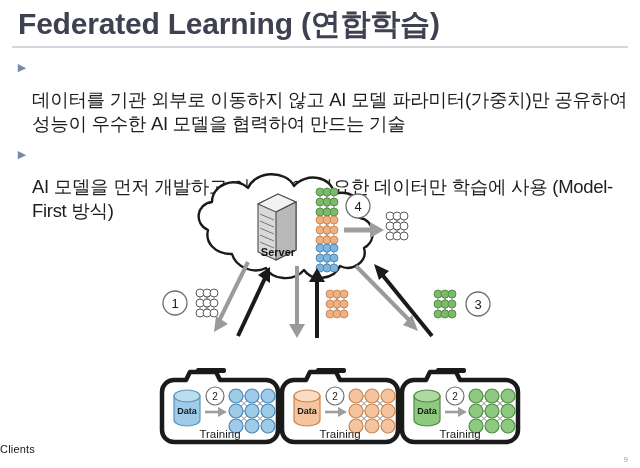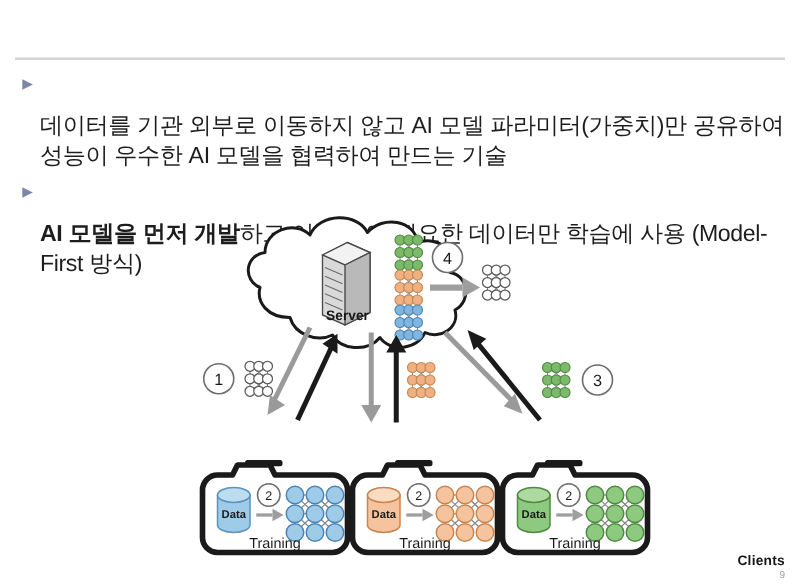--- a/index.html
+++ b/index.html
@@ -27,40 +27,41 @@
   .bullet{position:relative;display:flex;align-items:flex-start;margin-bottom:5px;}
   .bullet-mark{
     flex:0 0 auto;width:20px;padding-top:7px;
     color:#7b86ad;font-size:11px;line-height:1;text-align:center;
   }
   .bullet-text{
     flex:1 1 auto;font-size:18.5px;line-height:1.32;color:#1d1d1d;
     letter-spacing:-0.3px;
     margin-top:33px;
   }
-  .bullet-text b{font-weight:bold;}
+  .bullet-text b{font-weight:normal;}
 
   
   .diagram{position:absolute;left:0;top:168px;width:640px;height:300px;}
   .diagram svg{display:block;}
 
   .clients-label{
-    position:absolute;left:0;top:443px;width:628px;text-align:right;
-    font-size:11px;font-weight:bold;color:#161616;letter-spacing:0.2px;
+    position:absolute;left:0;top:443px;width:628px;text-align:left;
+    font-size:11px;font-weight:normal;color:#161616;letter-spacing:0.2px;
   }
   .page-number{
     position:absolute;right:12px;bottom:4px;
     font-size:8px;color:#9aa0b4;
   }
 </style>
 </head>
 <body>
 
 <div class="slide">
 
+  <div class="title">Federated Learning (연합학습)</div>
   <div class="title-rule"></div>
 
   <div class="bullets">
     <div class="bullet">
       <span class="bullet-mark">▶</span>
       <span class="bullet-text"><span>데이터를 기관 외부로 이동하지 않고 AI 모델 파라미터(가중치)만 공유하여 성능이 우수한 AI 모델을 협력하여 만드는 기술</span></span>
     </div>
     <div class="bullet">
       <span class="bullet-mark">▶</span>
       <span class="bullet-text"><b>AI 모델을 먼저 개발</b><span>하고 이 목적에 필요한 데이터만 학습에 사용 (Model-First 방식)</span></span>

